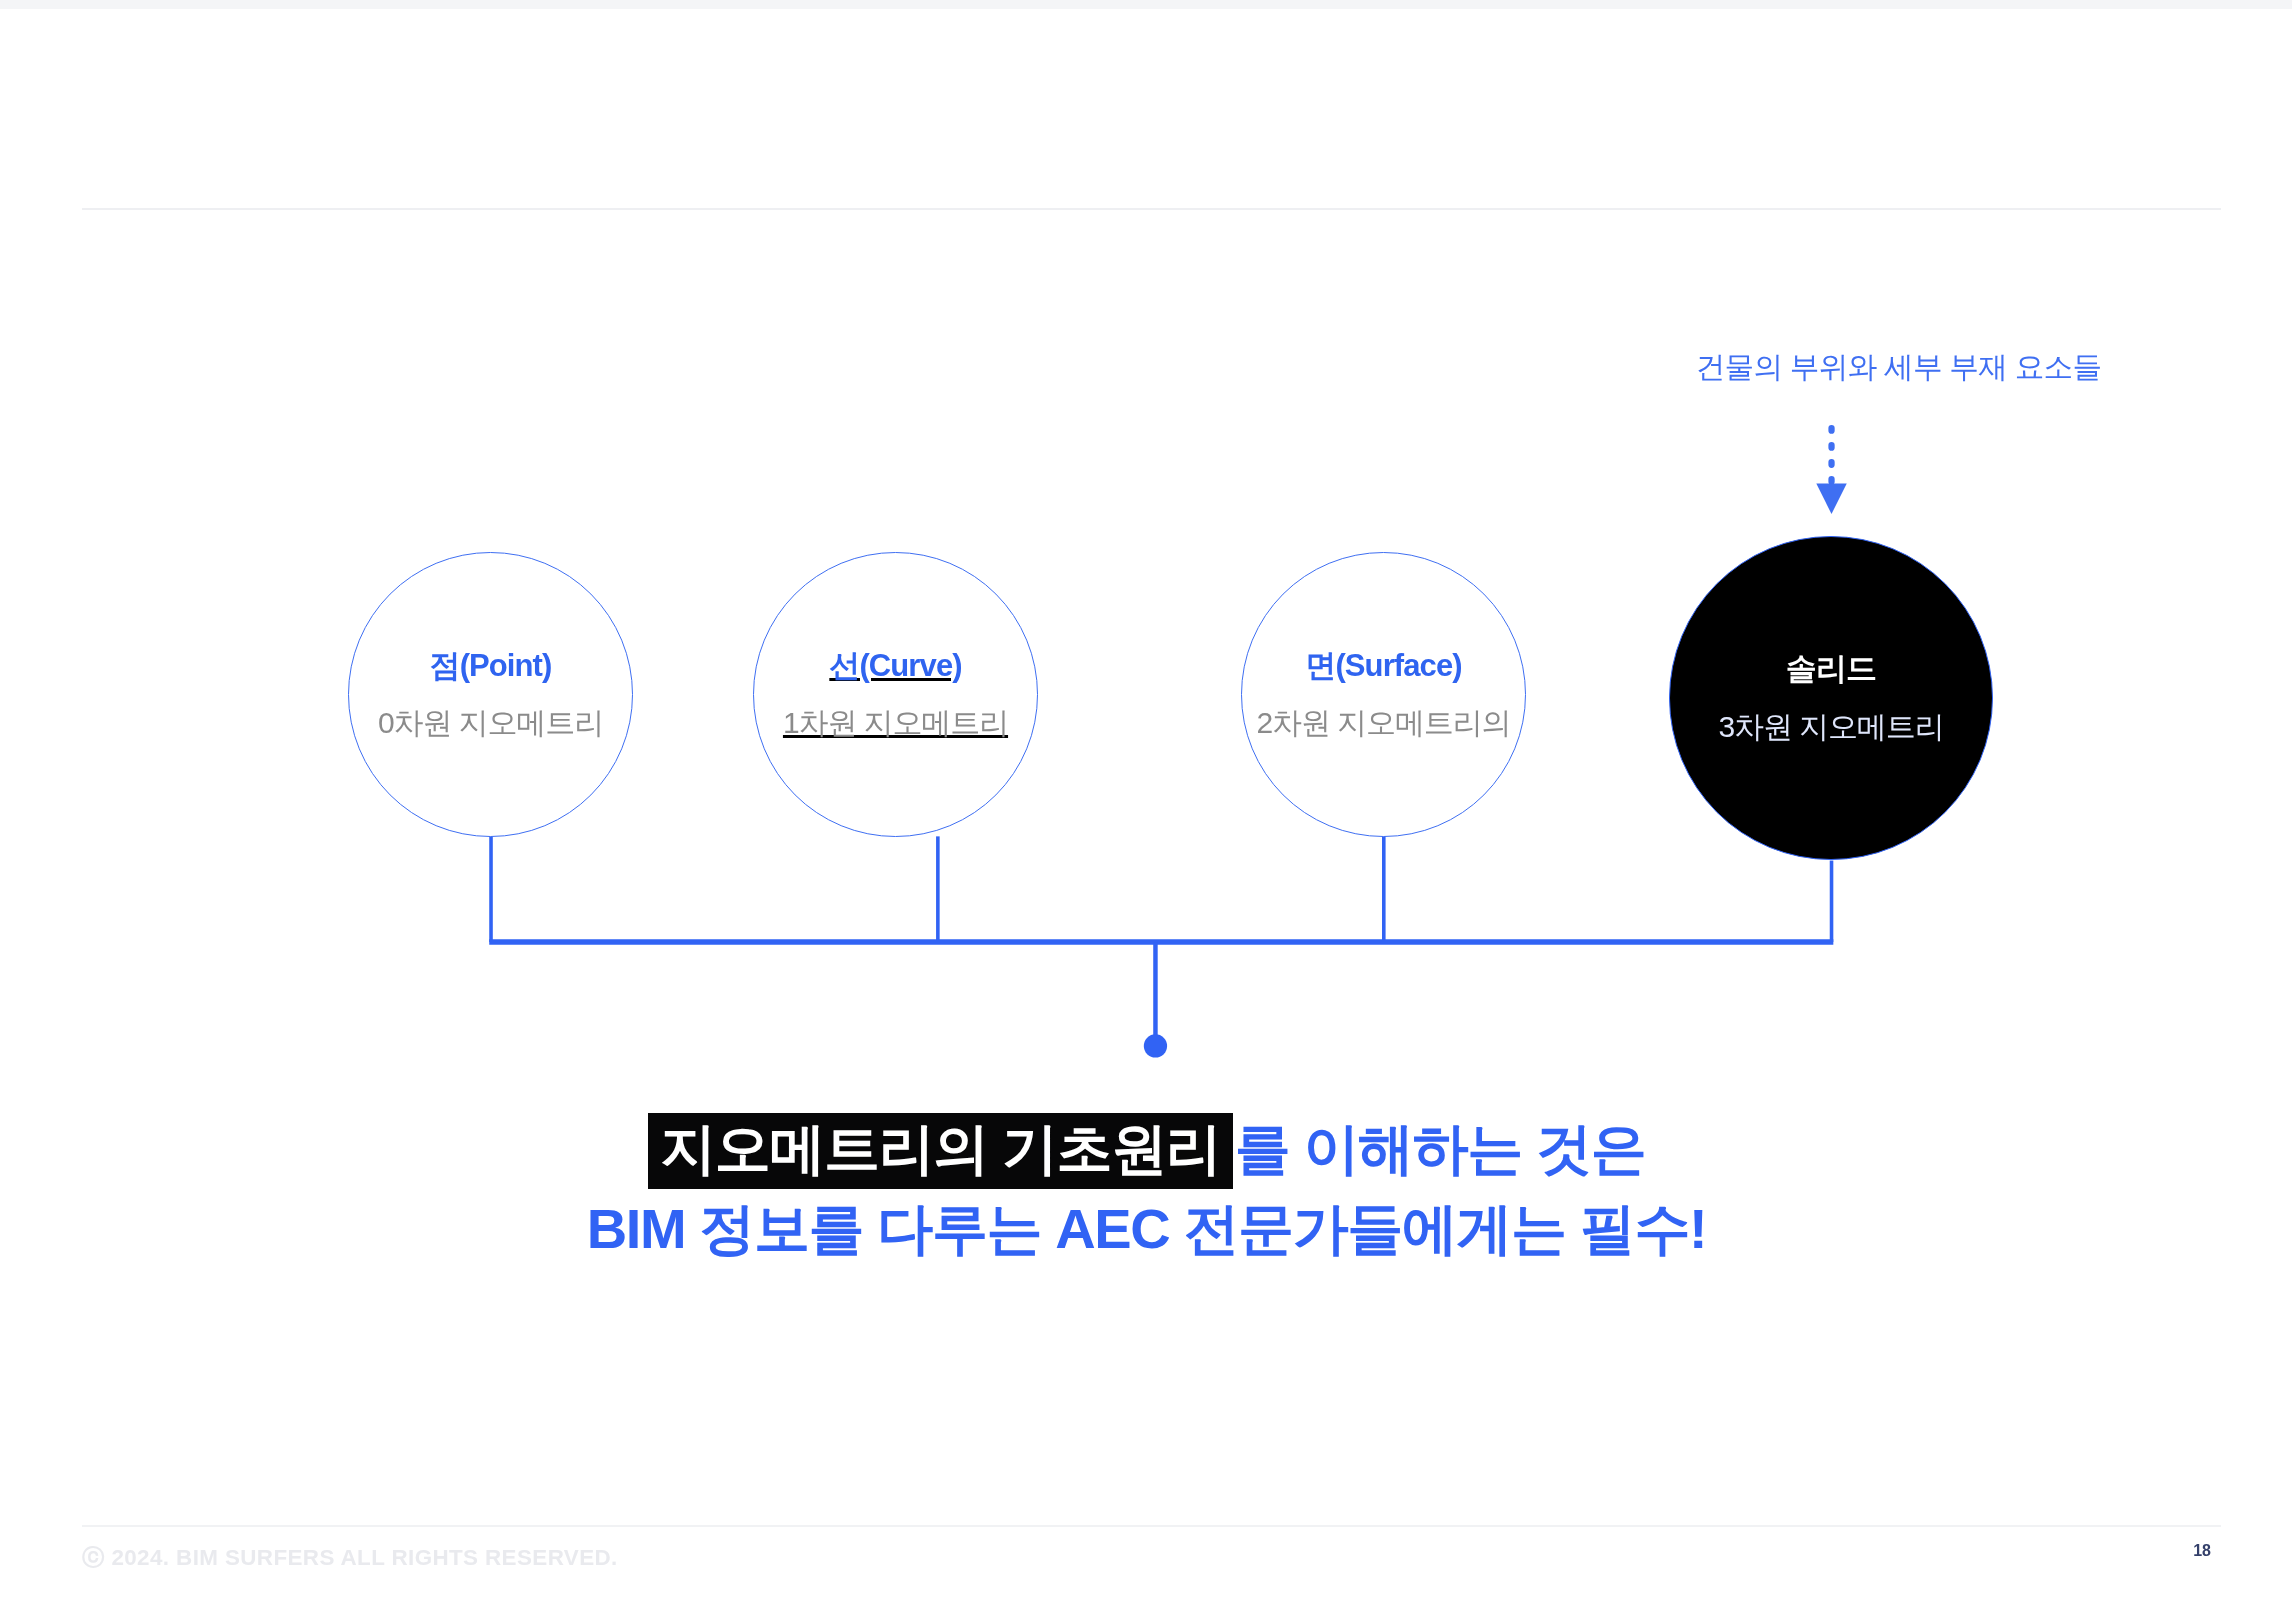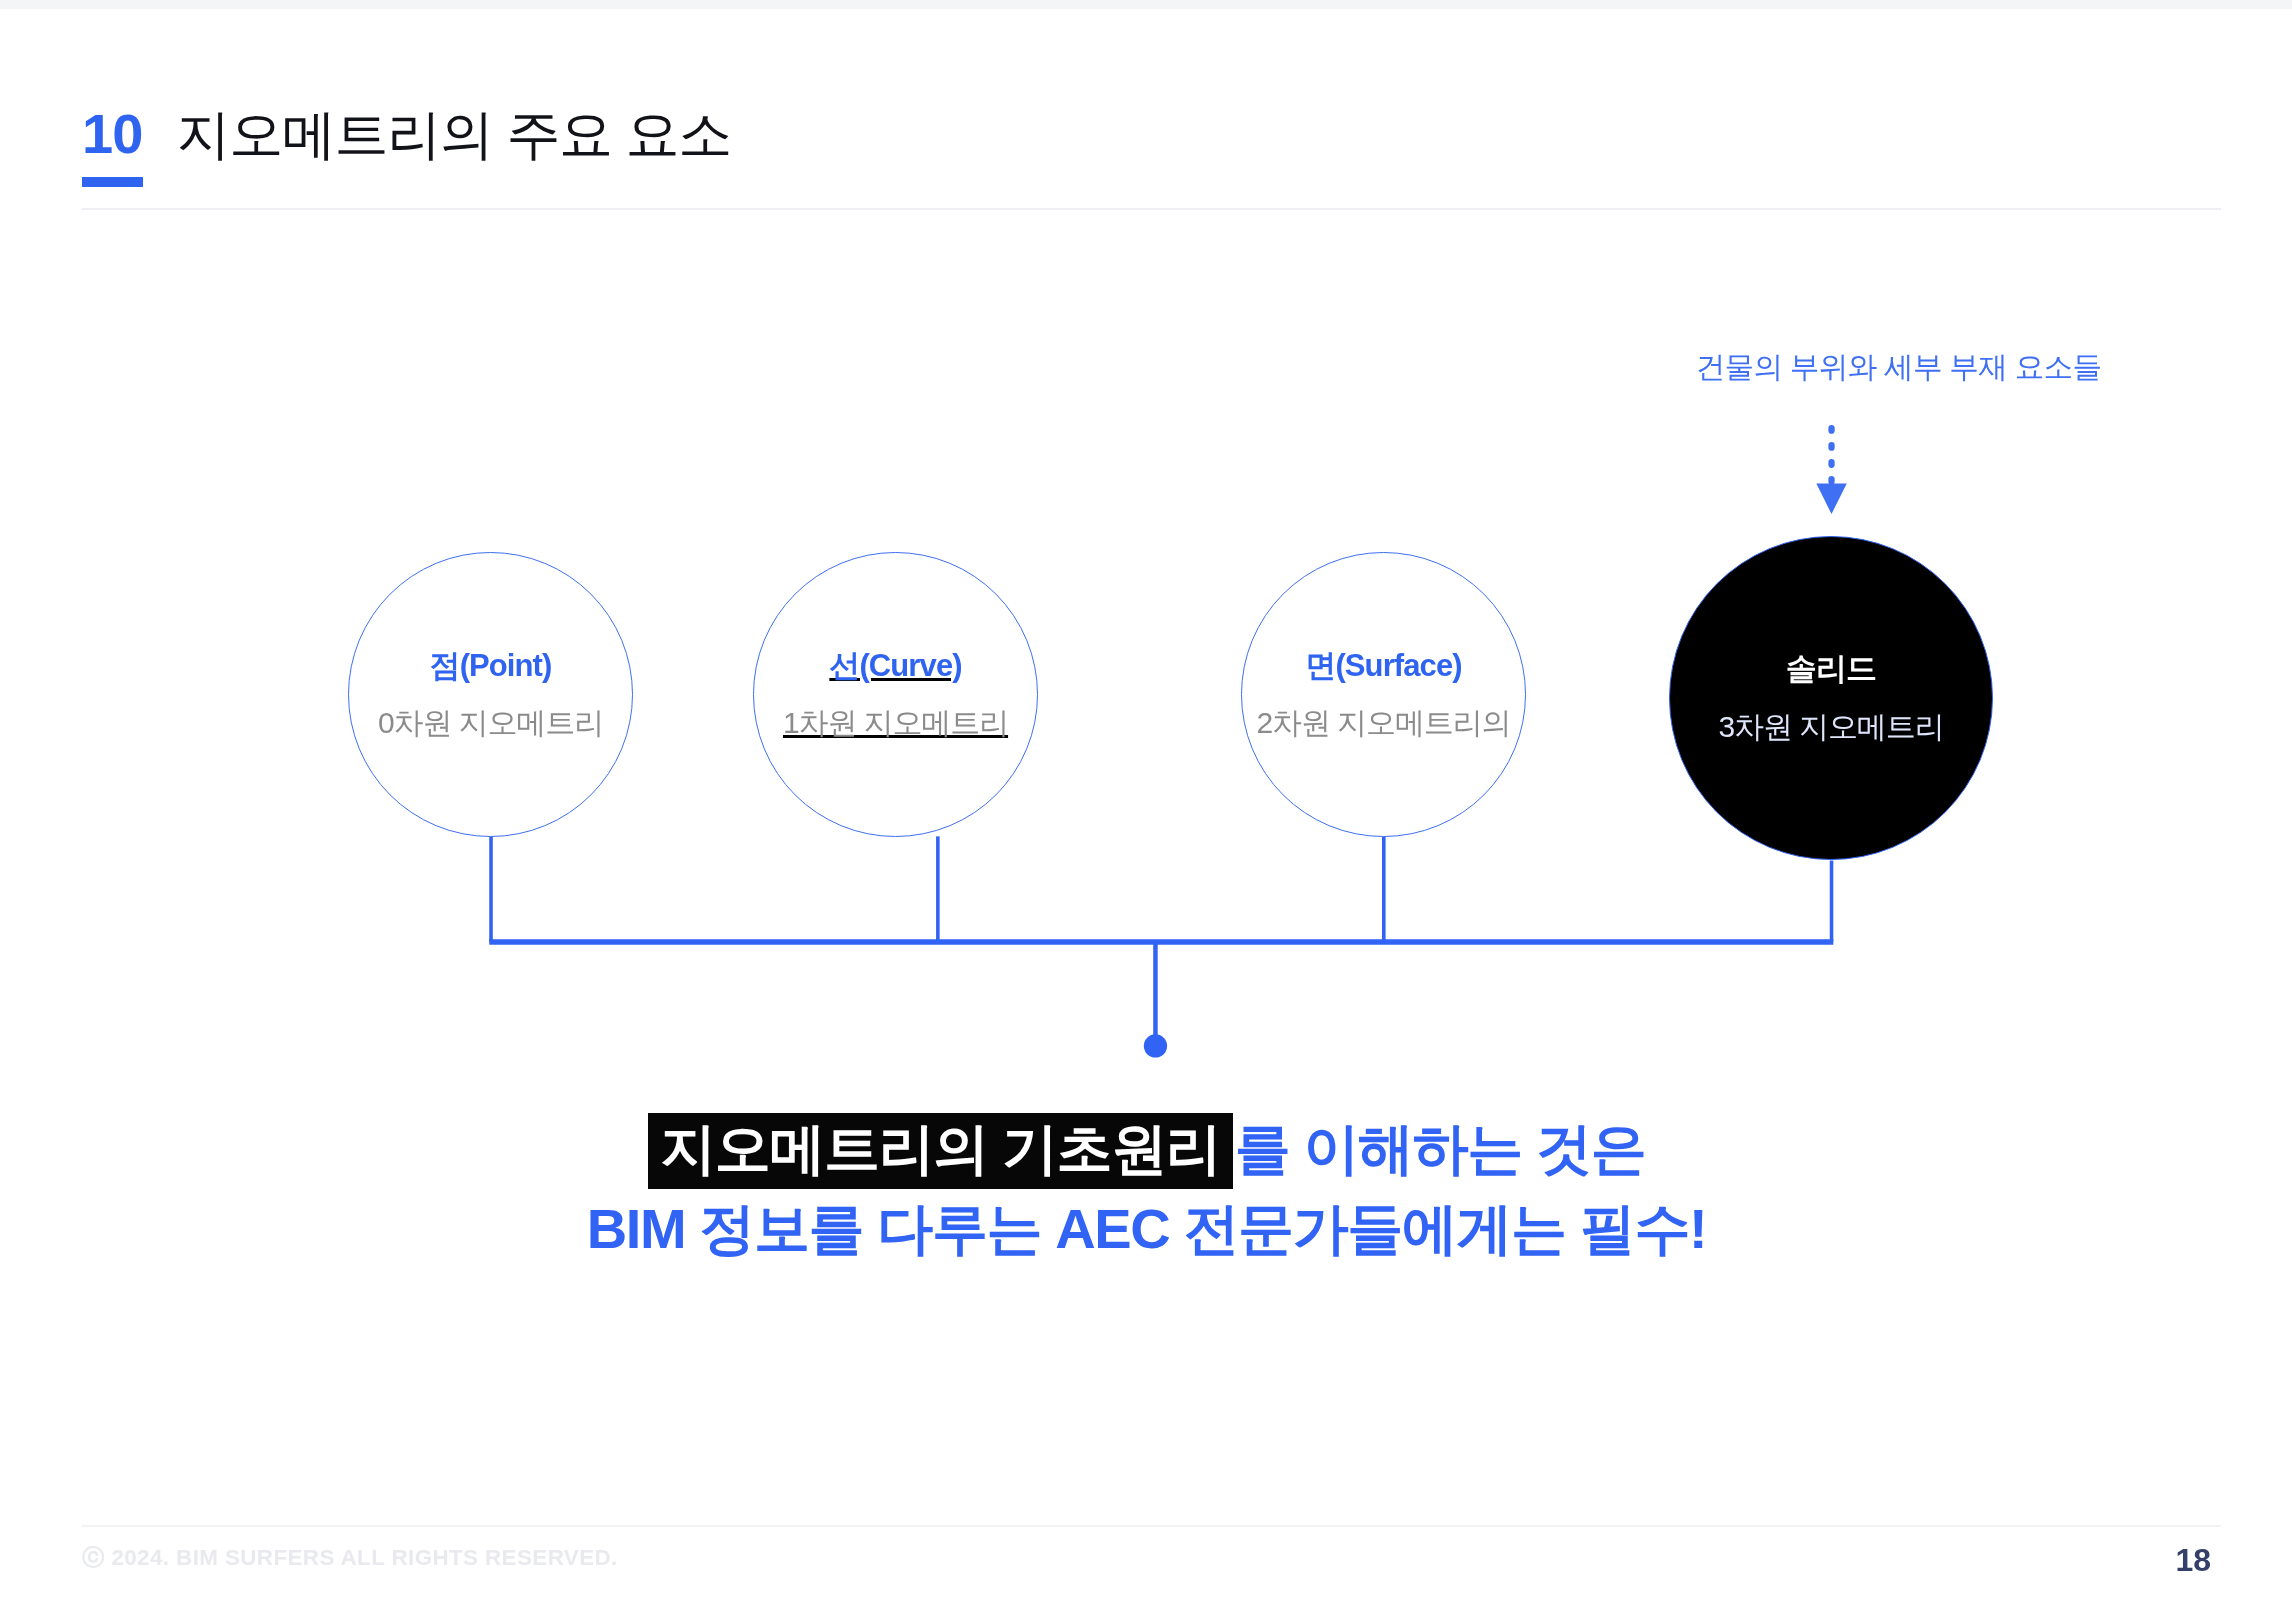--- a/index.html
+++ b/index.html
@@ -167,39 +167,32 @@
     font-size: 22.4px;
     font-weight: 700;
     letter-spacing: 0.4px;
     color: #e9eaee;
     white-space: nowrap;
   }
   .footer-page {
     position: absolute;
     right: 82px;
     top: 1542px;
-    font-size: 32px;
+    font-size: 16px;
     font-weight: 700;
     color: #34406a;
   }
 </style>
 </head>
 <body>
 
 <div class="slide">
 
   <div class="top-gutter"></div>
 
-  <div class="header">
-    <div class="slide-num-wrap">
-      <div class="slide-num">10</div>
-      <div class="slide-num-underline"></div>
-    </div>
-    <div class="page-title">지오메트리의 주요 요소</div>
-  </div>
   <div class="header-rule"></div>
 
   <svg class="diagram" viewBox="0 0 2560 1808" width="2293" height="1619">
 
     <g>
       <line x1="2045" y1="478" x2="2045" y2="538" stroke="#3f6ff2" stroke-width="7" stroke-dasharray="3 16" stroke-linecap="round"></line>
       <polygon points="2028,540 2062,540 2045,574" fill="#3f6ff2"></polygon>
     </g>
 
     <line x1="548" y1="934" x2="548" y2="1052" stroke="#3163f4" stroke-width="4"></line>

